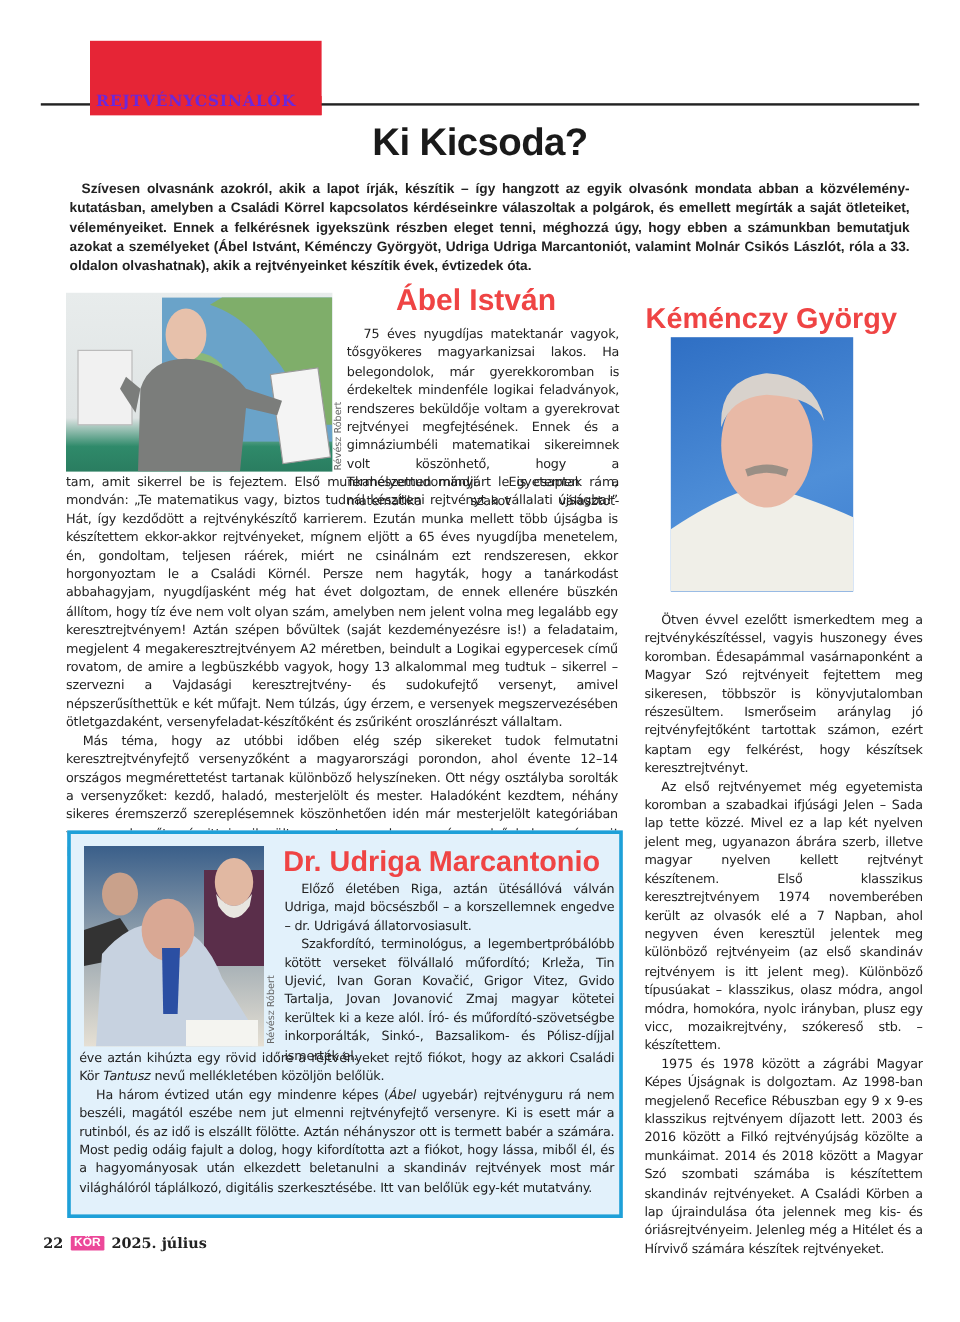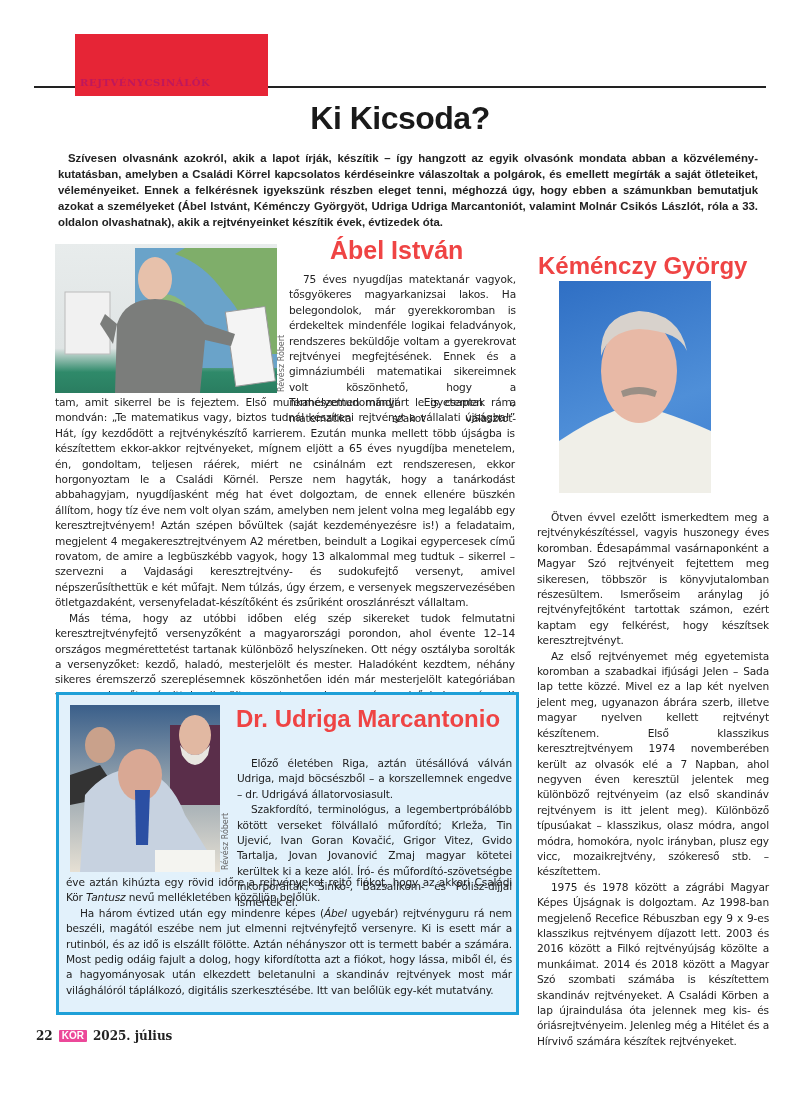--- a/index.html
+++ b/index.html
@@ -1,32 +1,32 @@
 <!DOCTYPE html>
 <html><head>
 <meta charset="utf-8">
 <style>
   html, body { margin:0; padding:0; background:#fff; }
   body { width:800px; height:1102px; position:relative; overflow:hidden; font-family:"DejaVu Sans", sans-serif; color:#222; }
   .section-tab { position:absolute; left:75px; top:34px; width:193px; height:62px; background:#e62536; }
-  .section-label { position:absolute; left:80px; top:77px; font-family:"DejaVu Serif", serif; font-weight:bold; color:#be185d; font-size:10px; letter-spacing:0.6px; }
+  .section-label { position:absolute; left:80px; top:77px; font-family:"DejaVu Serif", serif; font-weight:bold; color:#6d28d9; font-size:13px; letter-spacing:0.6px; }
   .rule { position:absolute; left:34px; right:34px; top:86px; height:2px; background:#222; }
   .rule-cover { position:absolute; left:75px; top:80px; width:193px; height:16px; background:#e62536; }
   .title { position:absolute; left:0; right:0; top:100px; text-align:center; font-family:"Liberation Sans", sans-serif; font-weight:bold; font-size:32px; color:#1a1a1a; letter-spacing:-0.5px; }
   .lead { position:absolute; left:58px; top:150px; width:700px; font-family:"Liberation Sans", sans-serif; font-weight:bold; font-size:11.4px; line-height:16px; color:#222; text-align:justify; }
   .lead p { margin:0; text-indent:10px; }
   .name-h { position:absolute; font-family:"Liberation Sans", sans-serif; font-weight:bold; color:#ef4444; }
   .photo { position:absolute; overflow:hidden; }
   .credit { position:absolute; font-size:8px; color:#666; transform:rotate(-90deg); transform-origin:left top; white-space:nowrap; font-family:"DejaVu Sans", sans-serif; }
   .body-text { font-family:"DejaVu Sans", sans-serif; font-size:10.6px; line-height:15.4px; color:#222; text-align:justify; letter-spacing:-0.15px; }
   .body-text p { margin:0; text-indent:14px; }
   .abel-right { position:absolute; left:289px; top:272px; width:227px; }
   .abel-full { position:absolute; left:55px; top:395px; width:460px; }
   .box { position:absolute; left:56px; top:692px; width:463px; height:323px; background:#e2f1fb; border:3px solid #1ea0d8; box-sizing:border-box; }
-  .box-text-right { position:absolute; left:237px; top:756px; width:275px; }
+  .box-text-right { position:absolute; left:237px; top:734px; width:275px; }
   .box-text-full { position:absolute; left:66px; top:875px; width:446px; }
   .kem-text { position:absolute; left:537px; top:510px; width:232px; }
   .footer { position:absolute; left:36px; top:1029px; font-family:"DejaVu Serif", serif; font-weight:bold; font-size:12px; color:#222; display:flex; align-items:center; gap:6px; }
   .logo { display:inline-block; background:#ec4899; color:#fff; font-family:"Liberation Sans", sans-serif; font-weight:bold; font-size:10px; padding:0 3px; line-height:12px; border-radius:1px; }
 </style>
 </head>
 <body>
 
 <div class="section-tab"></div>
 <div class="rule"></div>

